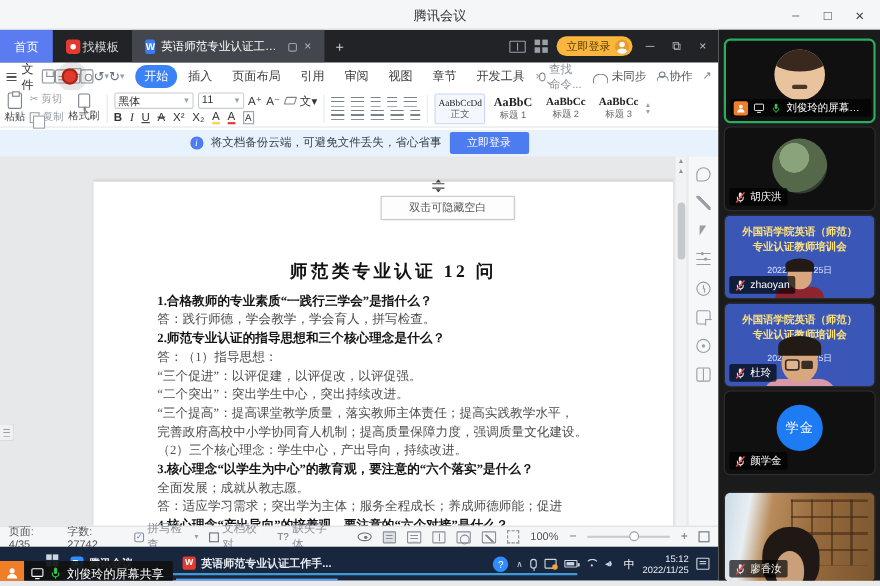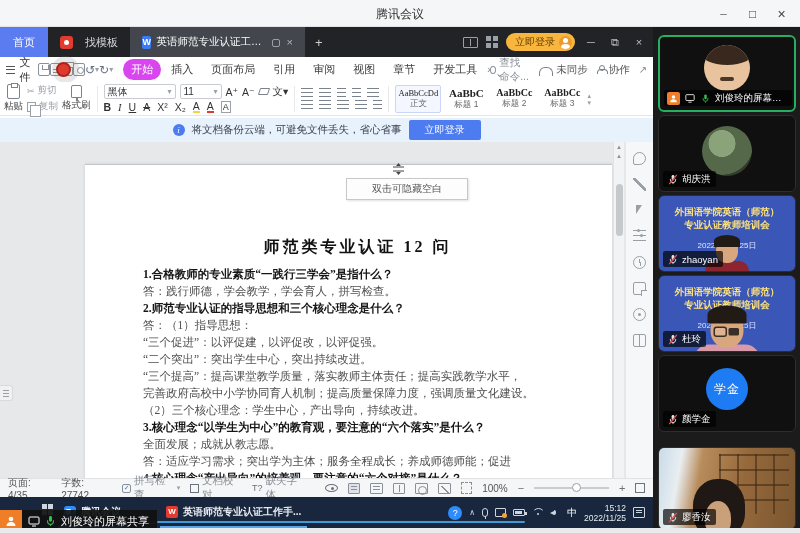--- a/index.html
+++ b/index.html
@@ -19,21 +19,21 @@
   .bodyarea{position:absolute;left:0;top:27px;width:800px;height:501px;}
   .bottomstrip{position:absolute;left:0;top:528px;width:800px;height:5px;background:#e9eaec;}
 
   
   .share{position:absolute;left:0;top:0;width:653px;height:501px;background:#fff;overflow:hidden;}
 
   
   .wtabs{position:absolute;left:0;top:0;width:653px;height:30px;background:#212327;display:flex;align-items:stretch;}
   .wtab{display:flex;align-items:center;padding:0 12px;font-size:11px;color:#d8d8d8;cursor:pointer;}
   .wtab.home{background:#5b7cf0;color:#fff;min-width:48px;justify-content:center;}
-  .wtab.tpl{gap:12px;}
+  .wtab.tpl{gap:2px;}
   .docer-ic{width:13px;height:13px;background:#e33b30;border-radius:3px;position:relative;}
   .docer-ic::after{content:"";position:absolute;left:4px;top:4px;width:5px;height:5px;border-radius:50%;background:#fff;}
   .wtab.doc{background:#43474d;color:#fff;gap:5px;max-width:175px;}
   .w-ic{width:13px;height:13px;background:#3b7cf5;border-radius:2px;color:#fff;font-size:9px;font-weight:bold;display:flex;align-items:center;justify-content:center;}
   .w-ic::before{content:"W";}
   .doc-name{white-space:nowrap;overflow:hidden;text-overflow:ellipsis;max-width:118px;font-size:10.5px;}
   .bub{width:10px;height:8px;border:1px solid #9aa0a8;border-radius:2px;position:relative;top:1px;}
   .tabx{color:#aeb3b9;margin-left:2px;font-size:11px;cursor:pointer;}
   .tabx::before{content:"×";}
   .newtab{display:flex;align-items:center;padding:0 10px;color:#cfcfcf;font-size:13px;cursor:pointer;}
@@ -61,21 +61,21 @@
   .q-ic.exp::after{content:"";position:absolute;left:2px;bottom:2px;width:7px;height:1px;background:#8a9098;box-shadow:0 -3px 0 #8a9098;}
   .q-ic.prn::after{content:"";position:absolute;left:2px;top:-2px;width:7px;height:4px;border:1px solid #8a9098;background:#fff;}
   .q-ic.prev::after{content:"";position:absolute;left:3px;top:3px;width:5px;height:5px;border:1px solid #8a9098;border-radius:50%;}
   .undo,.redo{color:#667085;font-size:12px;cursor:pointer;}
   .undo::before{content:"↺";} .redo::before{content:"↻";}
   .tinyv{color:#98a0aa;font-size:8px;}
   .tinyv::before{content:"▾";}
   .rec-dot{position:absolute;left:56px;top:5px;width:15px;height:15px;border-radius:50%;background:#e03a2f;border:2px solid #a82419;box-shadow:2px 0 0 6px rgba(120,120,120,.18);}
   .mtabs{display:flex;align-items:center;gap:2px;margin-left:10px;}
   .mtab{padding:3px 8px;font-size:11px;color:#3c3c3c;cursor:pointer;white-space:nowrap;}
-  .mtab.active{background:#d946ef;color:#fff;border-radius:11px;padding:3px 8px;}
+  .mtab.active{background:#3b82f6;color:#fff;border-radius:11px;padding:3px 8px;}
   .more-arr{color:#888;font-size:10px;cursor:pointer;}
   .more-arr::before{content:"›";}
   .r1-right{margin-left:auto;display:flex;align-items:center;gap:9px;color:#555;}
   .srch{display:flex;align-items:center;gap:3px;color:#8a9098;font-size:10.5px;cursor:text;}
   .mag{width:8px;height:8px;border:1px solid #8a9098;border-radius:50%;position:relative;}
   .mag::after{content:"";position:absolute;left:7px;top:7px;width:4px;height:1px;background:#8a9098;transform:rotate(45deg);transform-origin:0 0;}
   .cloudi{width:14px;height:9px;border:1px solid #7a828c;border-radius:6px 6px 0 0;border-bottom:none;position:relative;top:2px;}
   .lbl{font-size:10.5px;color:#555;white-space:nowrap;}
   .mini-person{width:9px;height:9px;position:relative;}
   .mini-person::before{content:"";position:absolute;left:2.5px;top:0;width:4px;height:4px;border-radius:50%;border:1px solid #7a828c;}

